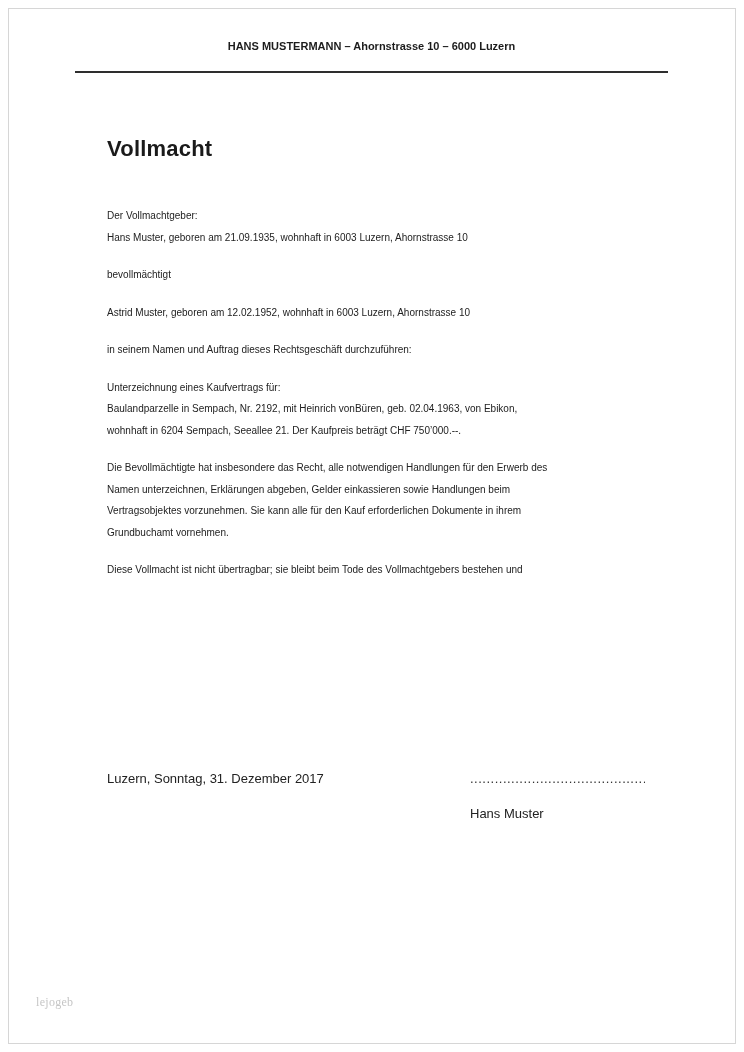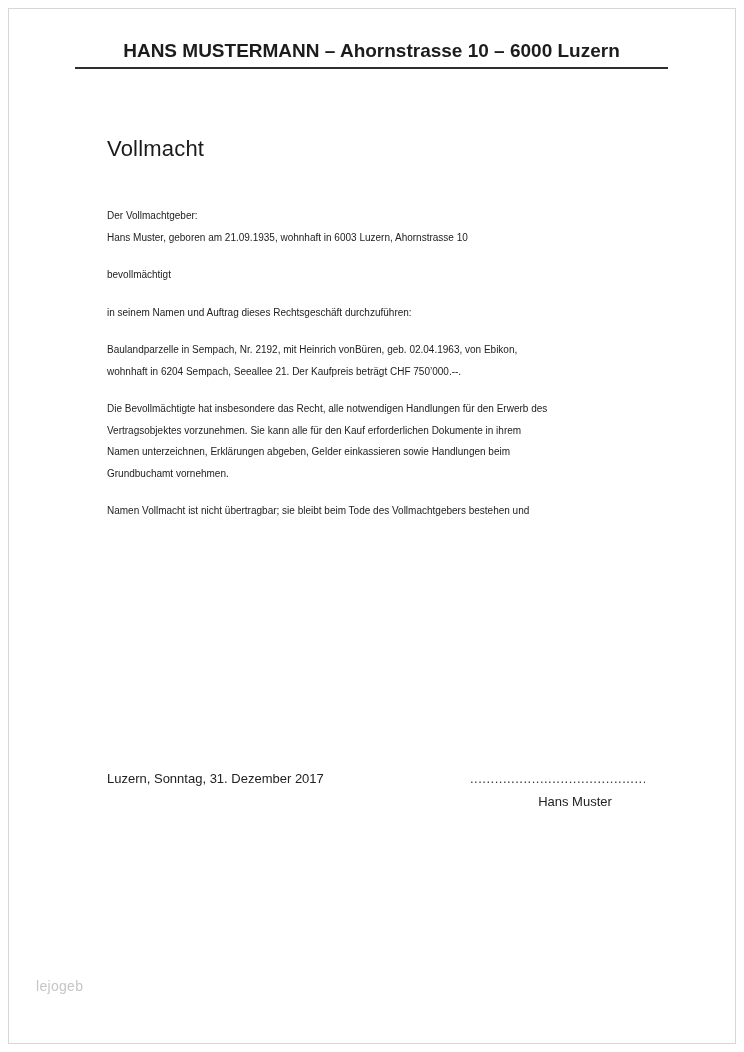--- a/index.html
+++ b/index.html
@@ -23,37 +23,37 @@
     pointer-events: none;
   }
   .letterhead {
     position: absolute;
     top: 40px;
     left: 75px;
     width: 593px;
     text-align: center;
   }
   .letterhead-text {
-    font-size: 19px;
+    font-size: 11px;
     font-weight: bold;
     color: #1c1c1c;
-    padding-bottom: 5px;
+    padding-bottom: 19px;
   }
   .letterhead-rule {
     border-bottom: 2px solid #2e2e2e;
     width: 100%;
     height: 0;
   }
   .doc-title {
     position: absolute;
     top: 136px;
     left: 107px;
     margin: 0;
     font-size: 22px;
-    font-weight: normal;
+    font-weight: bold;
     color: #1a1a1a;
     letter-spacing: 0.2px;
   }
   .body-text {
     position: absolute;
     top: 205px;
     left: 107px;
     width: 566px;
     font-size: 10px;
     line-height: 21.5px;
@@ -80,30 +80,30 @@
     width: 210px;
   }
   .sig-dots {
     white-space: nowrap;
     overflow: hidden;
     width: 175px;
     letter-spacing: 0.5px;
     color: #333333;
   }
   .sig-name {
-    margin-top: 1px;
-    text-align: center;
+    margin-top: 13px;
   }
   .watermark {
     position: absolute;
     left: 36px;
-    bottom: 58px;
-    font-size: 14px;
+    bottom: 42px;
+    font-size: 12px;
     color: #c6c6c6;
     letter-spacing: 0.3px;
+    font-family: Liberation Serif, serif;
   }
 </style>
 </head>
 <body>
 
 <div class="sheet">
   <div class="frame"></div>
 
   <div class="letterhead">
     <div class="letterhead-text">HANS MUSTERMANN – Ahornstrasse 10 – 6000 Luzern</div>
@@ -114,36 +114,38 @@
 
   <div class="body-text">
     <p class="para">
       <span class="line">Der Vollmachtgeber:</span>
       <span class="line">Hans Muster, geboren am 21.09.1935, wohnhaft in 6003 Luzern, Ahornstrasse 10</span>
     </p>
     <p class="para">
       <span class="line">bevollmächtigt</span>
     </p>
     <p class="para">
+      <span class="line">Astrid Muster, geboren am 12.02.1952, wohnhaft in 6003 Luzern, Ahornstrasse 10</span>
     </p>
     <p class="para">
       <span class="line">in seinem Namen und Auftrag dieses Rechtsgeschäft durchzuführen:</span>
     </p>
     <p class="para">
+      <span class="line">Unterzeichnung eines Kaufvertrags für:</span>
       <span class="line">Baulandparzelle in Sempach, Nr. 2192, mit Heinrich vonBüren, geb. 02.04.1963, von Ebikon,</span>
       <span class="line">wohnhaft in 6204 Sempach, Seeallee 21. Der Kaufpreis beträgt CHF 750’000.--.</span>
     </p>
     <p class="para">
       <span class="line">Die Bevollmächtigte hat insbesondere das Recht, alle notwendigen Handlungen für den Erwerb des</span>
+      <span class="line">Namen unterzeichnen, Erklärungen abgeben, Gelder einkassieren sowie Handlungen beim</span>
       <span class="line">Vertragsobjektes vorzunehmen. Sie kann alle für den Kauf erforderlichen Dokumente in ihrem</span>
-      <span class="line">Namen unterzeichnen, Erklärungen abgeben, Gelder einkassieren sowie Handlungen beim</span>
       <span class="line">Grundbuchamt vornehmen.</span>
     </p>
     <p class="para">
-      <span class="line">Namen Vollmacht ist nicht übertragbar; sie bleibt beim Tode des Vollmachtgebers bestehen und</span>
+      <span class="line">Diese Vollmacht ist nicht übertragbar; sie bleibt beim Tode des Vollmachtgebers bestehen und</span>
     </p>
   </div>
 
   <div class="signature-row">
     <div class="place-date">Luzern, Sonntag, 31. Dezember 2017</div>
     <div class="sig-block">
       <div class="sig-dots">....................................................</div>
       <div class="sig-name">Hans Muster</div>
     </div>
   </div>

